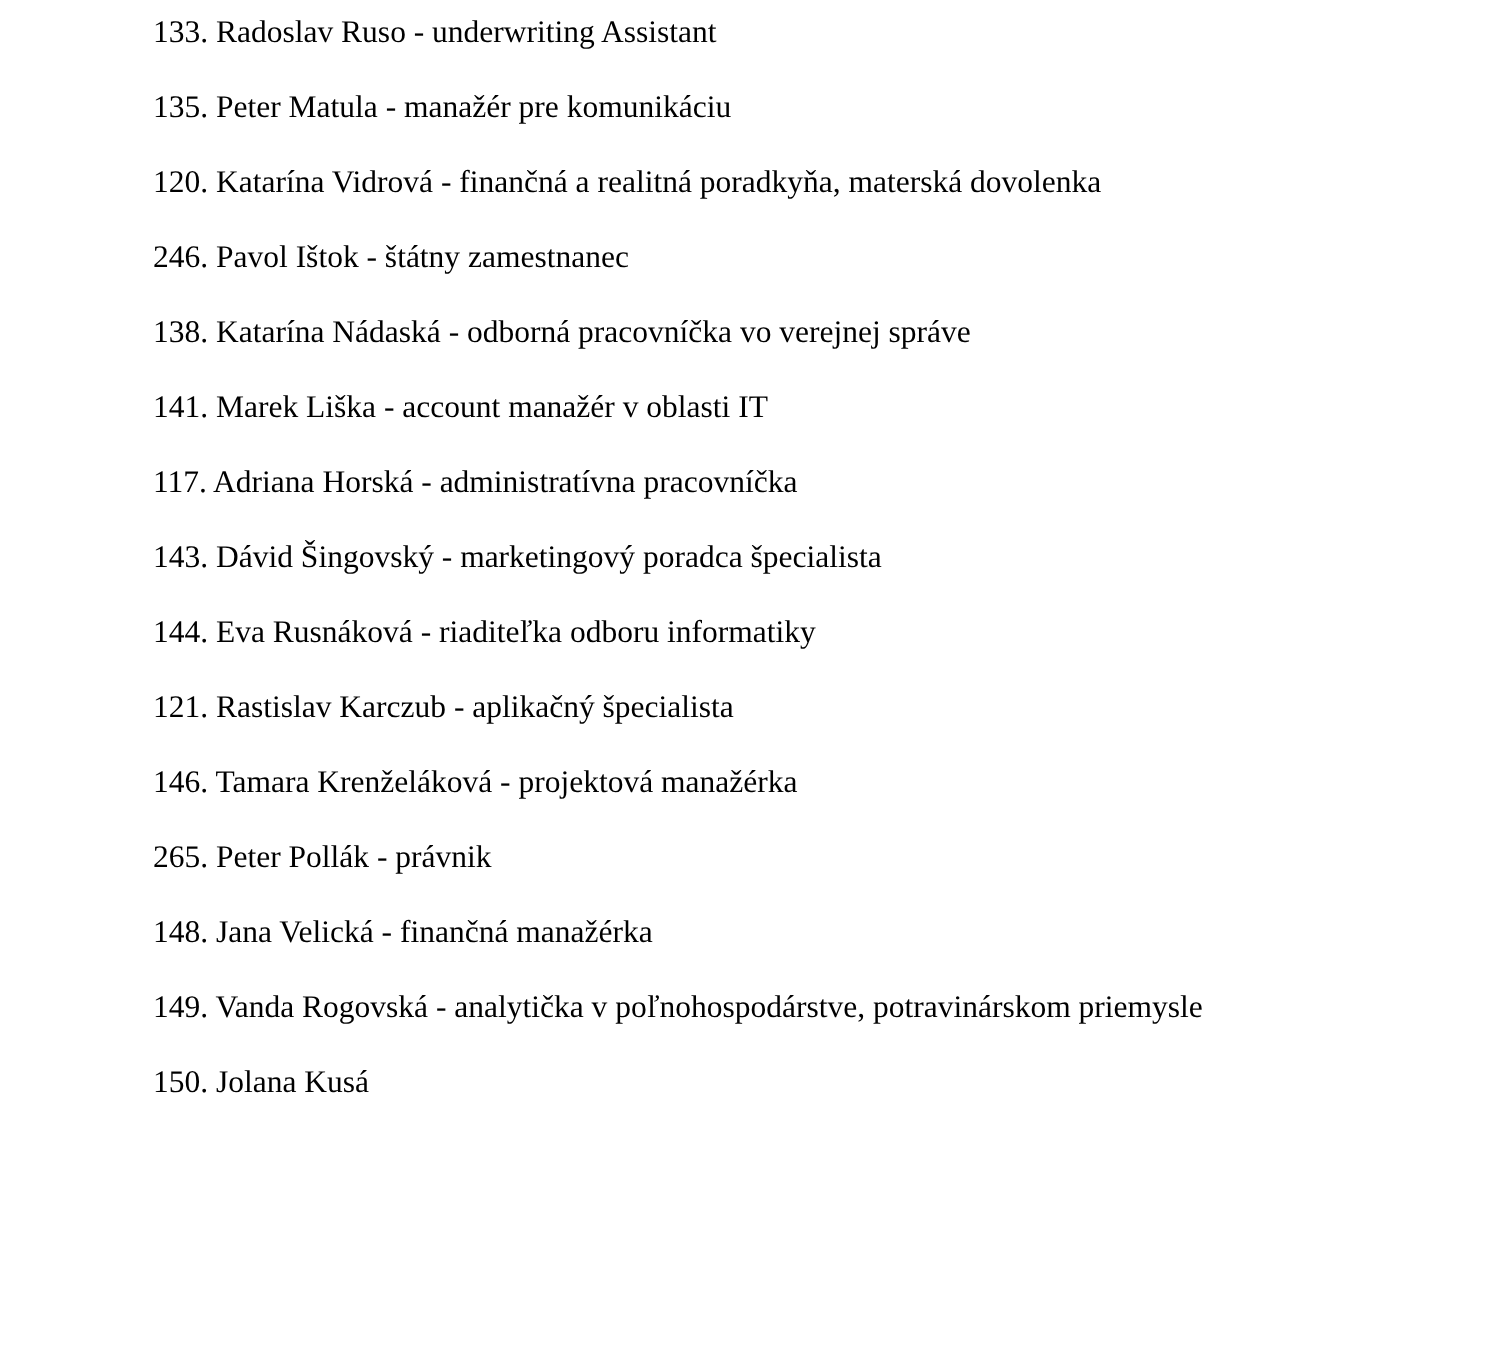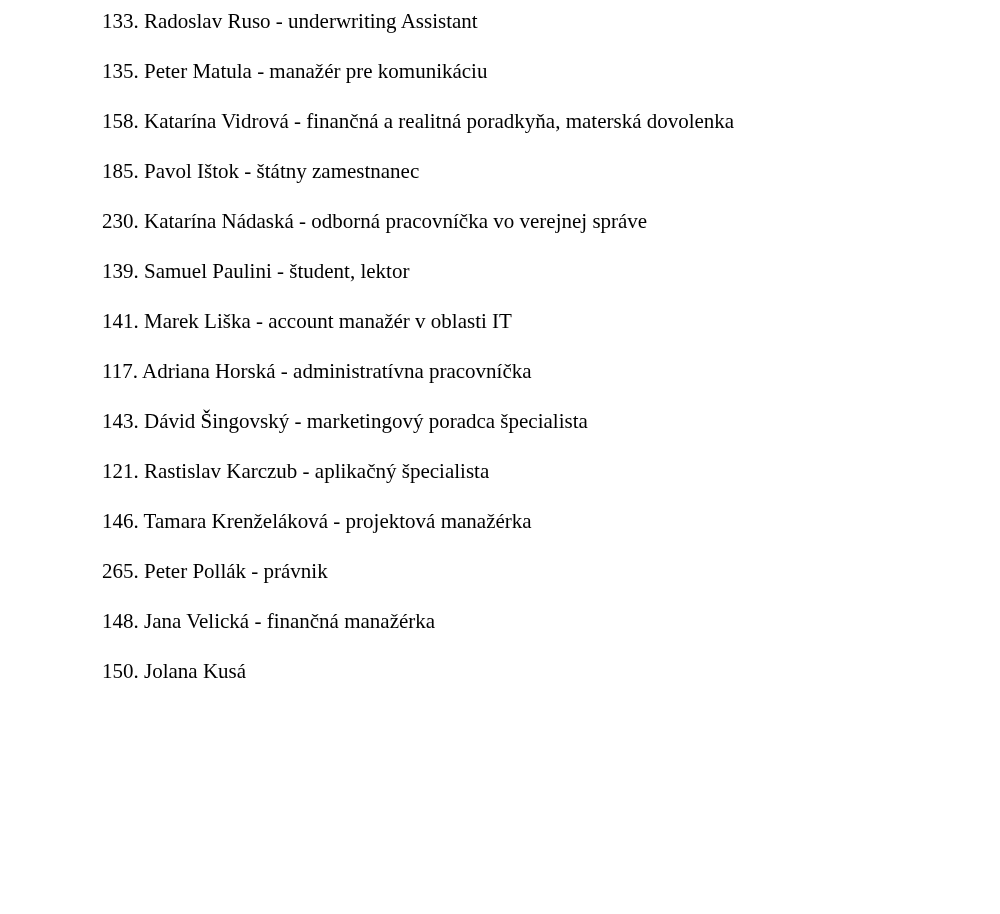--- a/index.html
+++ b/index.html
@@ -28,26 +28,27 @@
     font-weight: normal;
   }
 </style>
 </head>
 <body>
 
 <div class="page">
   <div>
       <p class="entry">133. Radoslav Ruso - underwriting Assistant</p>
       <p class="entry">135. Peter Matula - manažér pre komunikáciu</p>
-      <p class="entry">158. Katarína Vidrová - finančná a realitná poradkyňa, materská dovolenka</p>
-      <p class="entry">185. Pavol Ištok - štátny zamestnanec</p>
-      <p class="entry">230. Katarína Nádaská - odborná pracovníčka vo verejnej správe</p>
-      <p class="entry">139. Samuel Paulini - študent, lektor</p>
+      <p class="entry">120. Katarína Vidrová - finančná a realitná poradkyňa, materská dovolenka</p>
+      <p class="entry">246. Pavol Ištok - štátny zamestnanec</p>
+      <p class="entry">138. Katarína Nádaská - odborná pracovníčka vo verejnej správe</p>
       <p class="entry">141. Marek Liška - account manažér v oblasti IT</p>
       <p class="entry">117. Adriana Horská - administratívna pracovníčka</p>
       <p class="entry">143. Dávid Šingovský - marketingový poradca špecialista</p>
+      <p class="entry">144. Eva Rusnáková - riaditeľka odboru informatiky</p>
       <p class="entry">121. Rastislav Karczub - aplikačný špecialista</p>
       <p class="entry">146. Tamara Krenželáková - projektová manažérka</p>
       <p class="entry">265. Peter Pollák - právnik</p>
       <p class="entry">148. Jana Velická - finančná manažérka</p>
+      <p class="entry">149. Vanda Rogovská - analytička v poľnohospodárstve, potravinárskom priemysle</p>
       <p class="entry">150. Jolana Kusá</p>
     </div>
 </div>
 
 </body></html>

